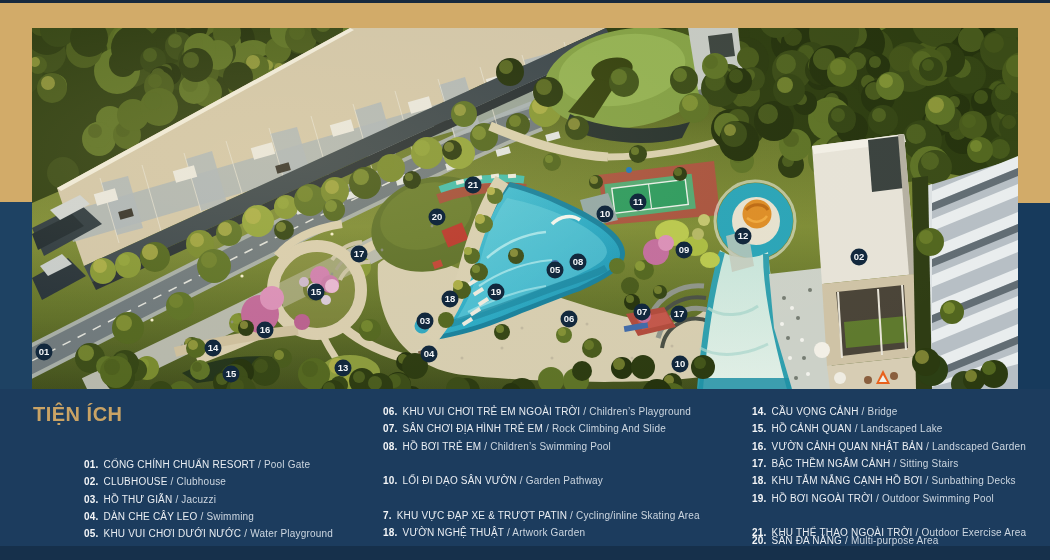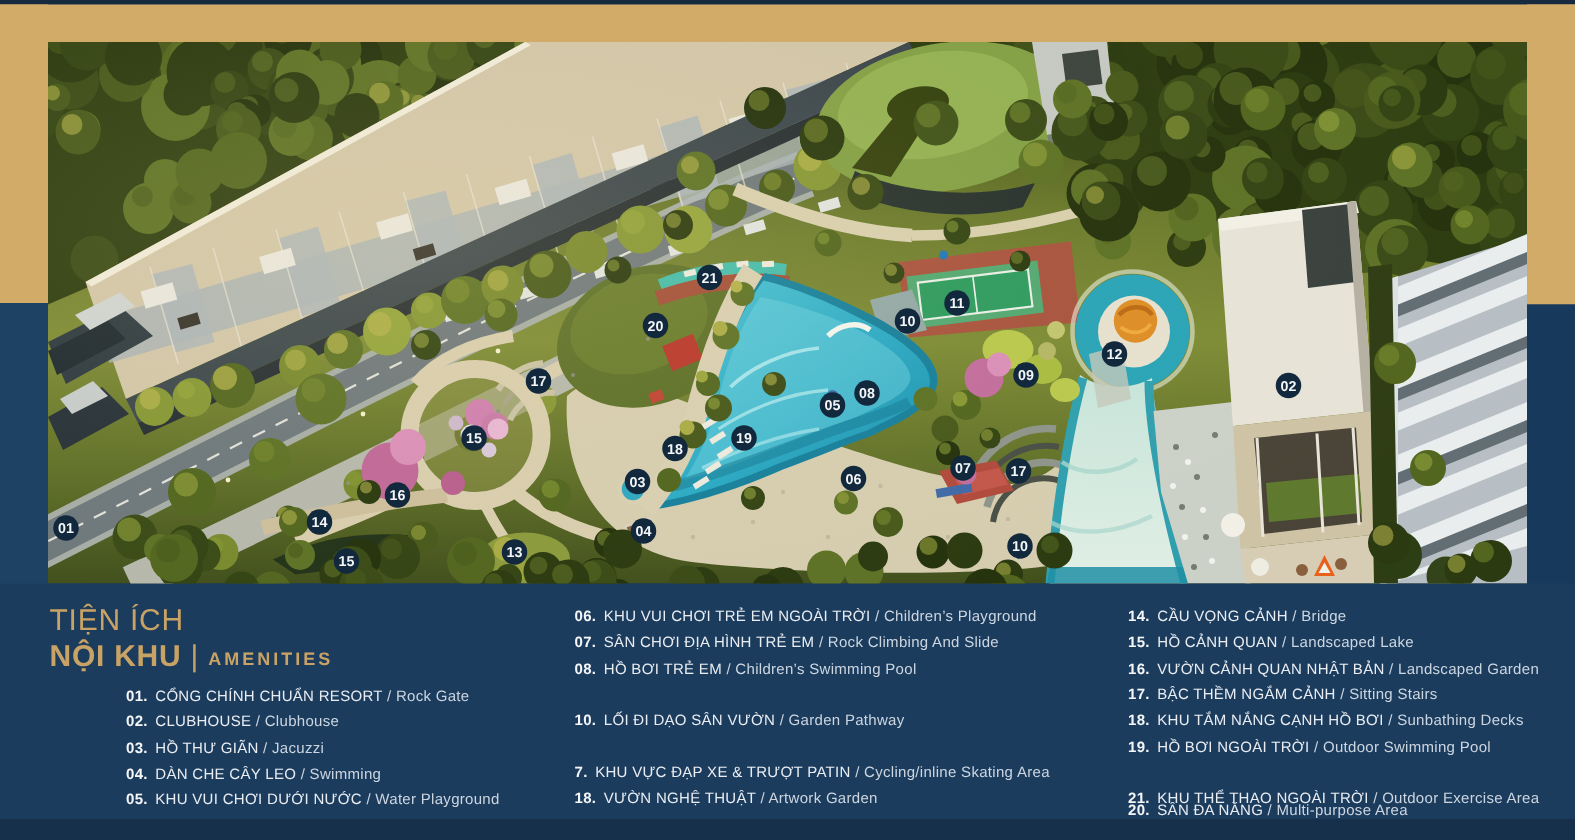--- a/index.html
+++ b/index.html
@@ -1080,25 +1080,24 @@
 
 <g>
         <circle cx="441" cy="157" r="8.5" fill="#12283d"></circle>
         <text x="441" y="160.4" font-family="Liberation Sans, sans-serif" font-size="9.5" font-weight="bold" fill="#f4f6f8" text-anchor="middle">21</text>
       </g>
 
 </svg>
 
 <div style="position:absolute;left:0;top:546px;width:1050px;height:14px;background:#16304b"></div>
 
-<div style="position:absolute;left:33px;top:403px;font-size:20px;font-weight:normal;color:#c9a365;letter-spacing:0.5px;">TIỆN ÍCH</div>
-
-<div style="position:absolute;left:33px;top:427px;font-size:20px;font-weight:bold;color:#c9a365;letter-spacing:0.5px;">NỘI KHU <span style="font-weight:normal">|</span> <span style="font-size:12px;letter-spacing:2px;position:relative;top:-1px;">AMENITIES</span></div>
-
-<div class="li" style="left:84px;top:458.9px"><span class="num">01.</span><span class="vn">CỔNG CHÍNH CHUẨN RESORT </span><span class="en">/ Rock Gate</span></div>
+<div style="position:absolute;left:33px;top:403px;font-size:20px;font-weight:bold;color:#c9a365;letter-spacing:0.5px;">TIỆN ÍCH</div>
+
+
+<div class="li" style="left:84px;top:458.9px"><span class="num">01.</span><span class="vn">CỔNG CHÍNH CHUẨN RESORT </span><span class="en">/ Pool Gate</span></div>
 
 <div class="li" style="left:84px;top:476.2px"><span class="num">02.</span><span class="vn">CLUBHOUSE </span><span class="en">/ Clubhouse</span></div>
 
 <div class="li" style="left:84px;top:493.6px"><span class="num">03.</span><span class="vn">HỒ THƯ GIÃN </span><span class="en">/ Jacuzzi</span></div>
 
 <div class="li" style="left:84px;top:510.9px"><span class="num">04.</span><span class="vn">DÀN CHE CÂY LEO </span><span class="en">/ Swimming</span></div>
 
 <div class="li" style="left:84px;top:528.3px"><span class="num">05.</span><span class="vn">KHU VUI CHƠI DƯỚI NƯỚC </span><span class="en">/ Water Playground</span></div>
 
 <div class="li" style="left:383px;top:405.8px"><span class="num">06.</span><span class="vn">KHU VUI CHƠI TRẺ EM NGOÀI TRỜI </span><span class="en">/ Children’s Playground</span></div>

